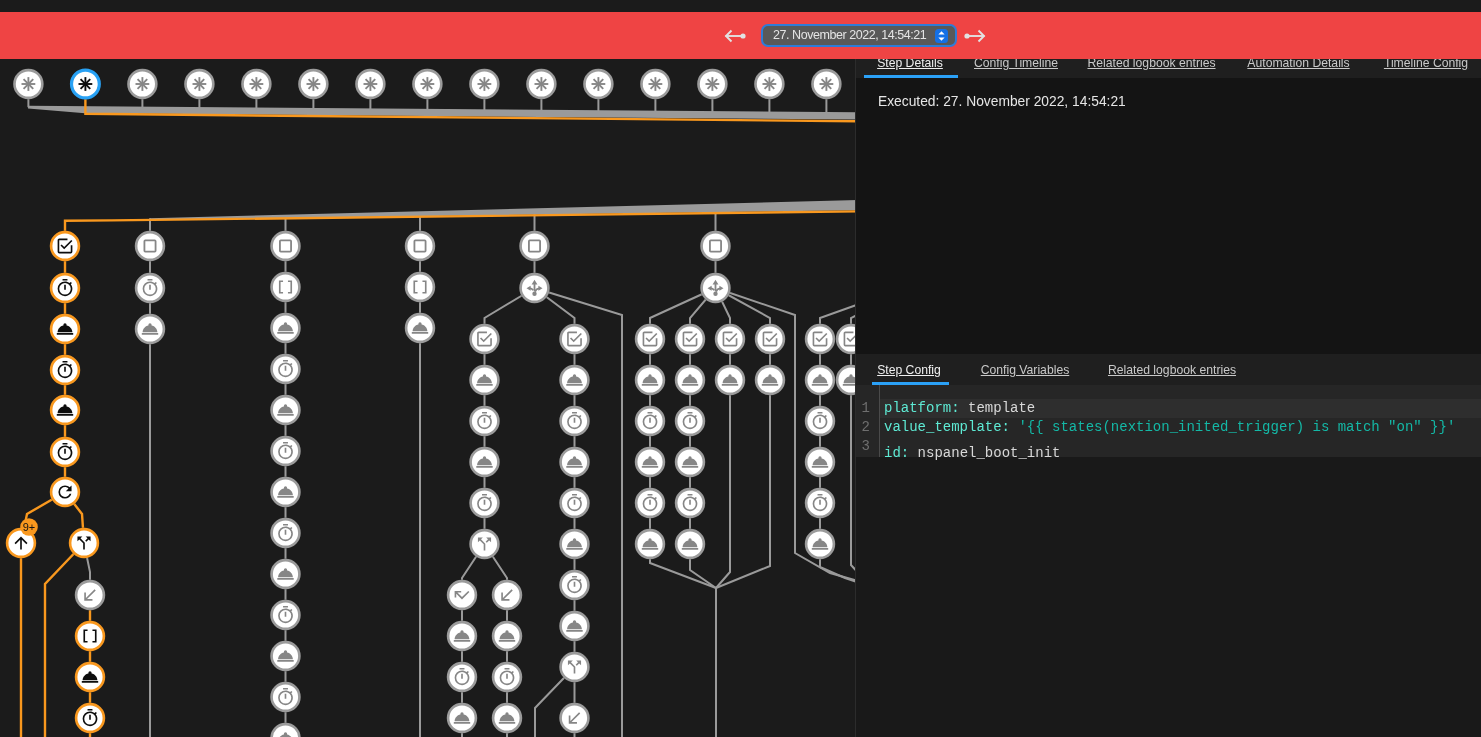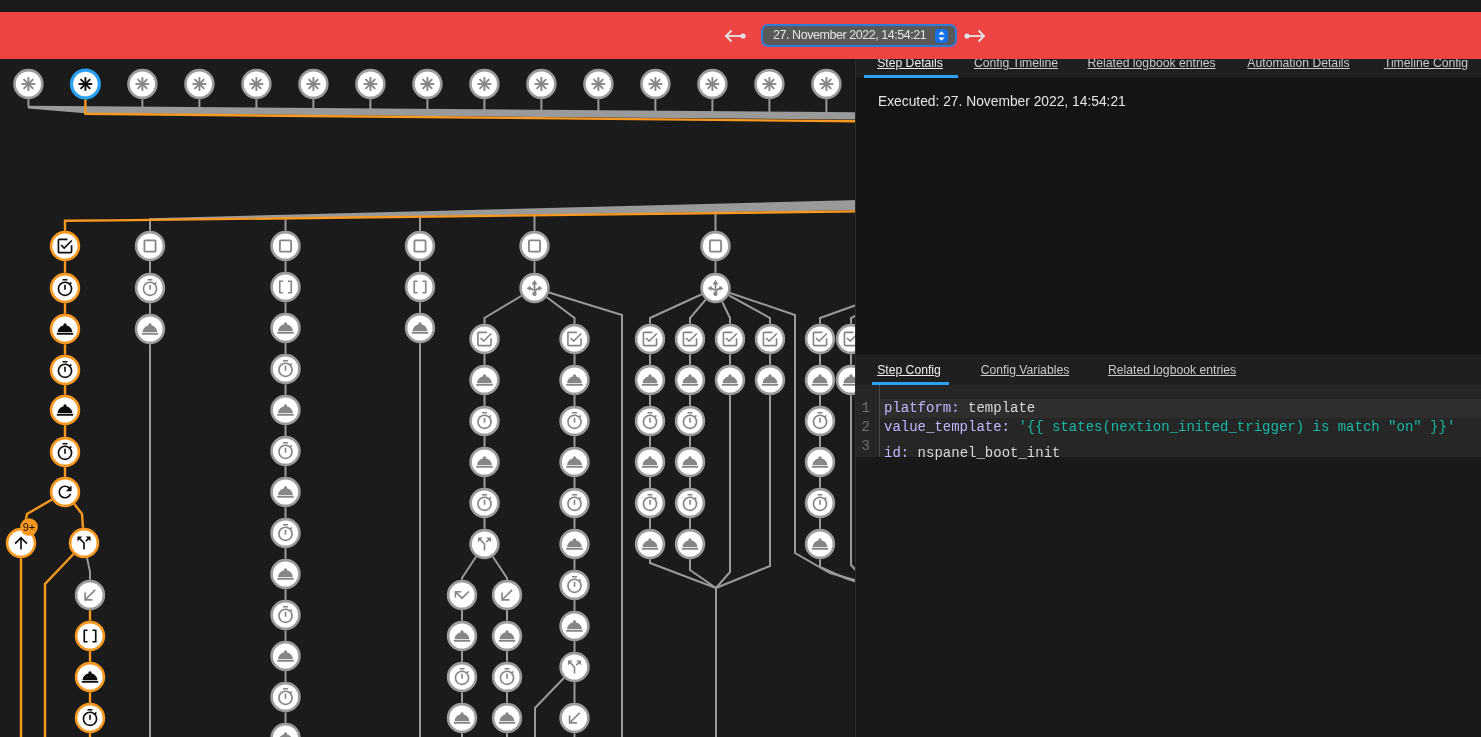--- a/index.html
+++ b/index.html
@@ -13,21 +13,21 @@
 .tab.active{color:#efefef;}
 .underline{position:absolute;height:3px;background:#2ba1f7;bottom:0;}
 #panel{left:855px;top:47px;width:626px;height:690px;background:#141414;border-left:1px solid #2c2c2c;z-index:4;}
 #executed{left:14px;top:47px;font-size:13.8px;color:#e6e6e6;margin-left:8px;}
 #editor{left:0;top:338px;width:626px;height:72px;background:#262626;}
 #editorbelow{left:0;top:410px;width:626px;height:280px;background:#191919;}
 .cmline{position:absolute;left:28px;height:19px;line-height:19px;font-family:"Liberation Mono",monospace;
   font-size:14px;color:#d8d8d8;white-space:pre;}
 .lnum{position:absolute;left:0;width:14px;height:19px;line-height:19px;text-align:right;
   font-family:"Liberation Mono",monospace;font-size:14px;color:#6f6f6f;}
-.key{color:#c4b5fd;}
+.key{color:#5eead4;}
 .str{color:#14b8a6;}
 #gutline{left:22.5px;top:338px;width:1px;height:72px;background:#4a4a4a;}
 #activeline{left:22.5px;top:351.5px;width:603px;height:19px;background:#2e2e2e;}
 .arrowbtn{top:12px;width:26px;height:24px;}
 </style></head>
 <body>
 <div id="stage">
 <svg width="1481" height="737" viewBox="0 0 1481 737" style="position:absolute;left:0;top:0">
       <polyline points="28.4,98 28.4,107.204" fill="none" stroke="#9a9a9a" stroke-width="2"></polyline>
       <polyline points="142.4,98 142.4,108.207" fill="none" stroke="#9a9a9a" stroke-width="2"></polyline>

